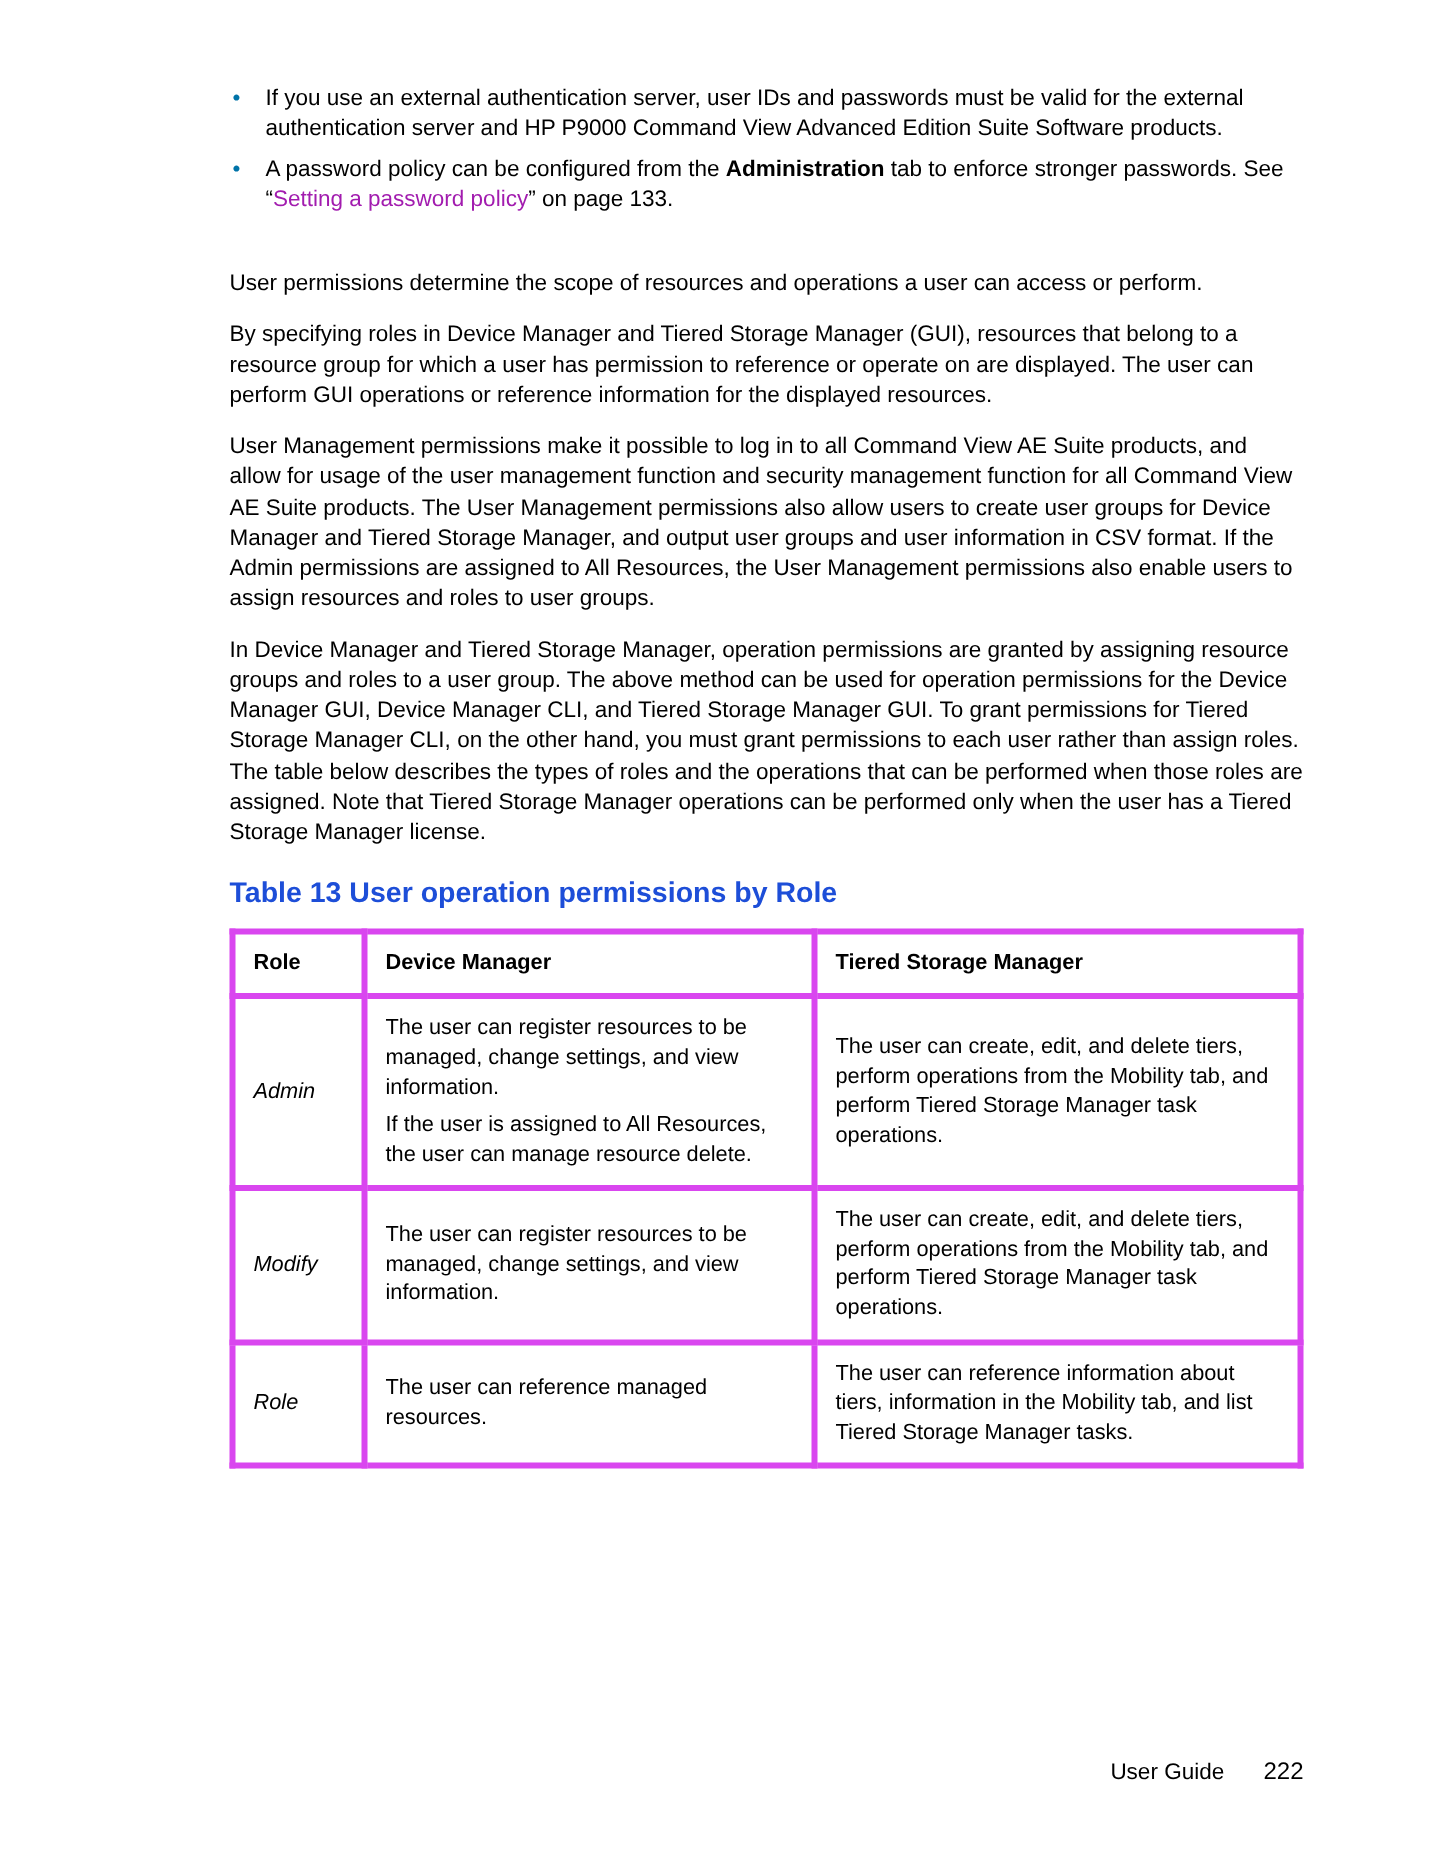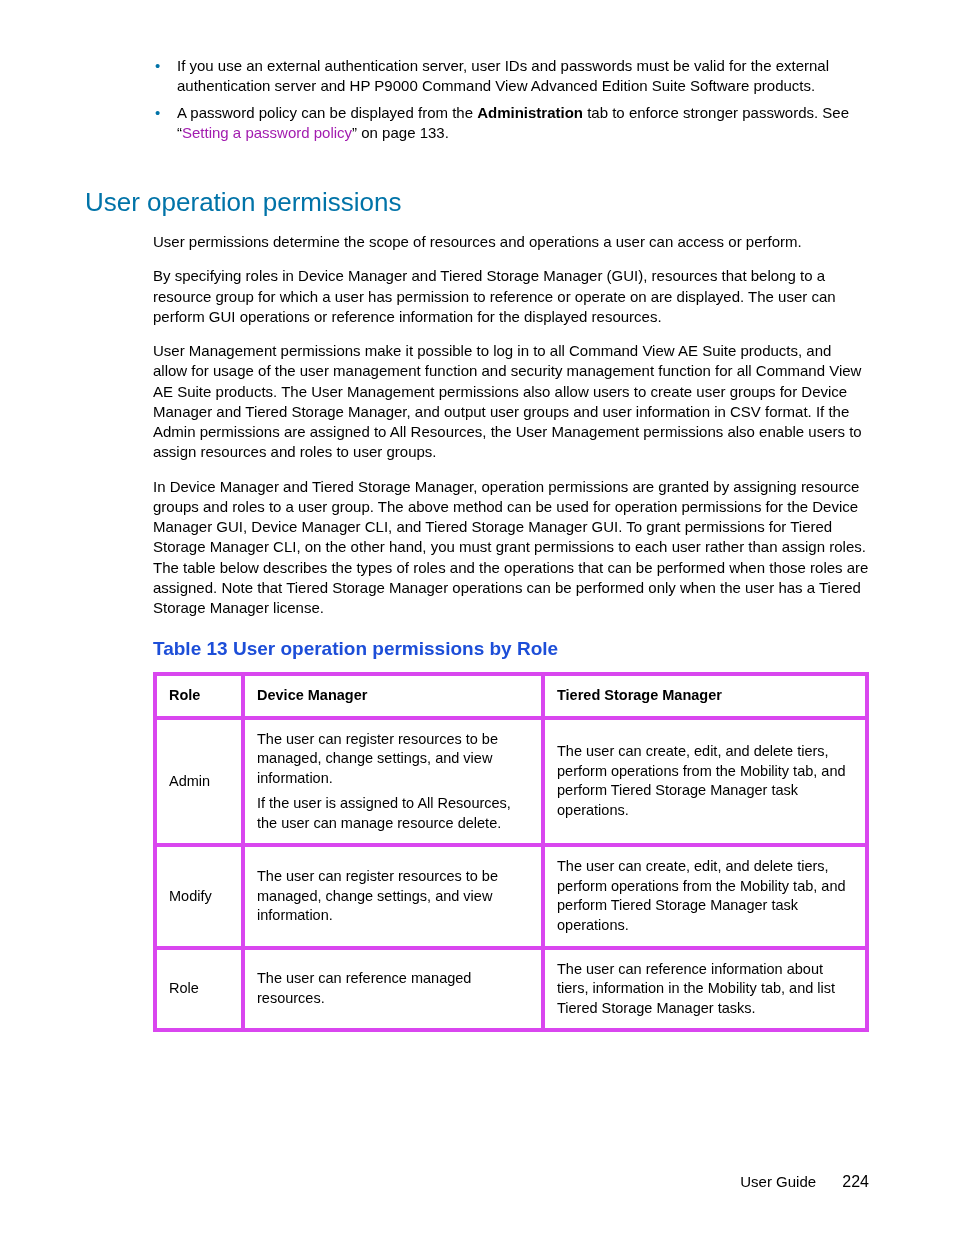--- a/index.html
+++ b/index.html
@@ -60,46 +60,45 @@
   }
   table.roles th, table.roles td {
     border: 4px solid #d946ef;
     padding: 10px 12px;
     text-align: left;
     vertical-align: middle;
   }
   table.roles th {
     font-weight: bold;
   }
-  table.roles td.role-col { width: 88px; }
+  table.roles td.role-col { width: 88px; font-style: italic; }
   table.roles td.dm-col { width: 300px; }
   table.roles td .spacer { height: 6px; }
   .footer {
     position: absolute;
     bottom: 42px;
     right: 85px;
     font-size: 15px;
   }
   .footer .pn { margin-left: 22px; font-size: 16px; }
 </style>
 </head>
 <body>
 
 <div class="page">
 
   <ul class="bullets">
     <li>
       <span>If you use an external authentication server, user IDs and passwords must be valid for the external authentication server and HP P9000 Command View Advanced Edition Suite Software products.</span>
     </li>
     <li>
-      <span>A password policy can be displayed from the </span><span class="bold">Administration</span><span> tab to enforce stronger passwords. See “</span><a href="#" class="link">Setting a password policy</a><span>” on page 133.</span>
+      <span>A password policy can be configured from the </span><span class="bold">Administration</span><span> tab to enforce stronger passwords. See “</span><a href="#" class="link">Setting a password policy</a><span>” on page 133.</span>
     </li>
   </ul>
 
-  <h2 class="section">User operation permissions</h2>
 
   <div class="body-indent">
     <p>User permissions determine the scope of resources and operations a user can access or perform.</p>
     <p>By specifying roles in Device Manager and Tiered Storage Manager (GUI), resources that belong to a resource group for which a user has permission to reference or operate on are displayed. The user can perform GUI operations or reference information for the displayed resources.</p>
     <p>User Management permissions make it possible to log in to all Command View AE Suite products, and allow for usage of the user management function and security management function for all Command View AE Suite products. The User Management permissions also allow users to create user groups for Device Manager and Tiered Storage Manager, and output user groups and user information in CSV format. If the Admin permissions are assigned to All Resources, the User Management permissions also enable users to assign resources and roles to user groups.</p>
     <p>In Device Manager and Tiered Storage Manager, operation permissions are granted by assigning resource groups and roles to a user group. The above method can be used for operation permissions for the Device Manager GUI, Device Manager CLI, and Tiered Storage Manager GUI. To grant permissions for Tiered Storage Manager CLI, on the other hand, you must grant permissions to each user rather than assign roles. The table below describes the types of roles and the operations that can be performed when those roles are assigned. Note that Tiered Storage Manager operations can be performed only when the user has a Tiered Storage Manager license.</p>
 
     <div class="table-caption">Table 13 User operation permissions by Role</div>
 
     <table class="roles">
@@ -131,14 +130,14 @@
           <td>The user can reference information about tiers, information in the Mobility tab, and list Tiered Storage Manager tasks.</td>
         </tr>
       </tbody>
     </table>
   </div>
 
 </div>
 
 <div class="footer">
   <span>User Guide</span>
-  <span class="pn">224</span>
+  <span class="pn">222</span>
 </div>
 
 </body></html>

